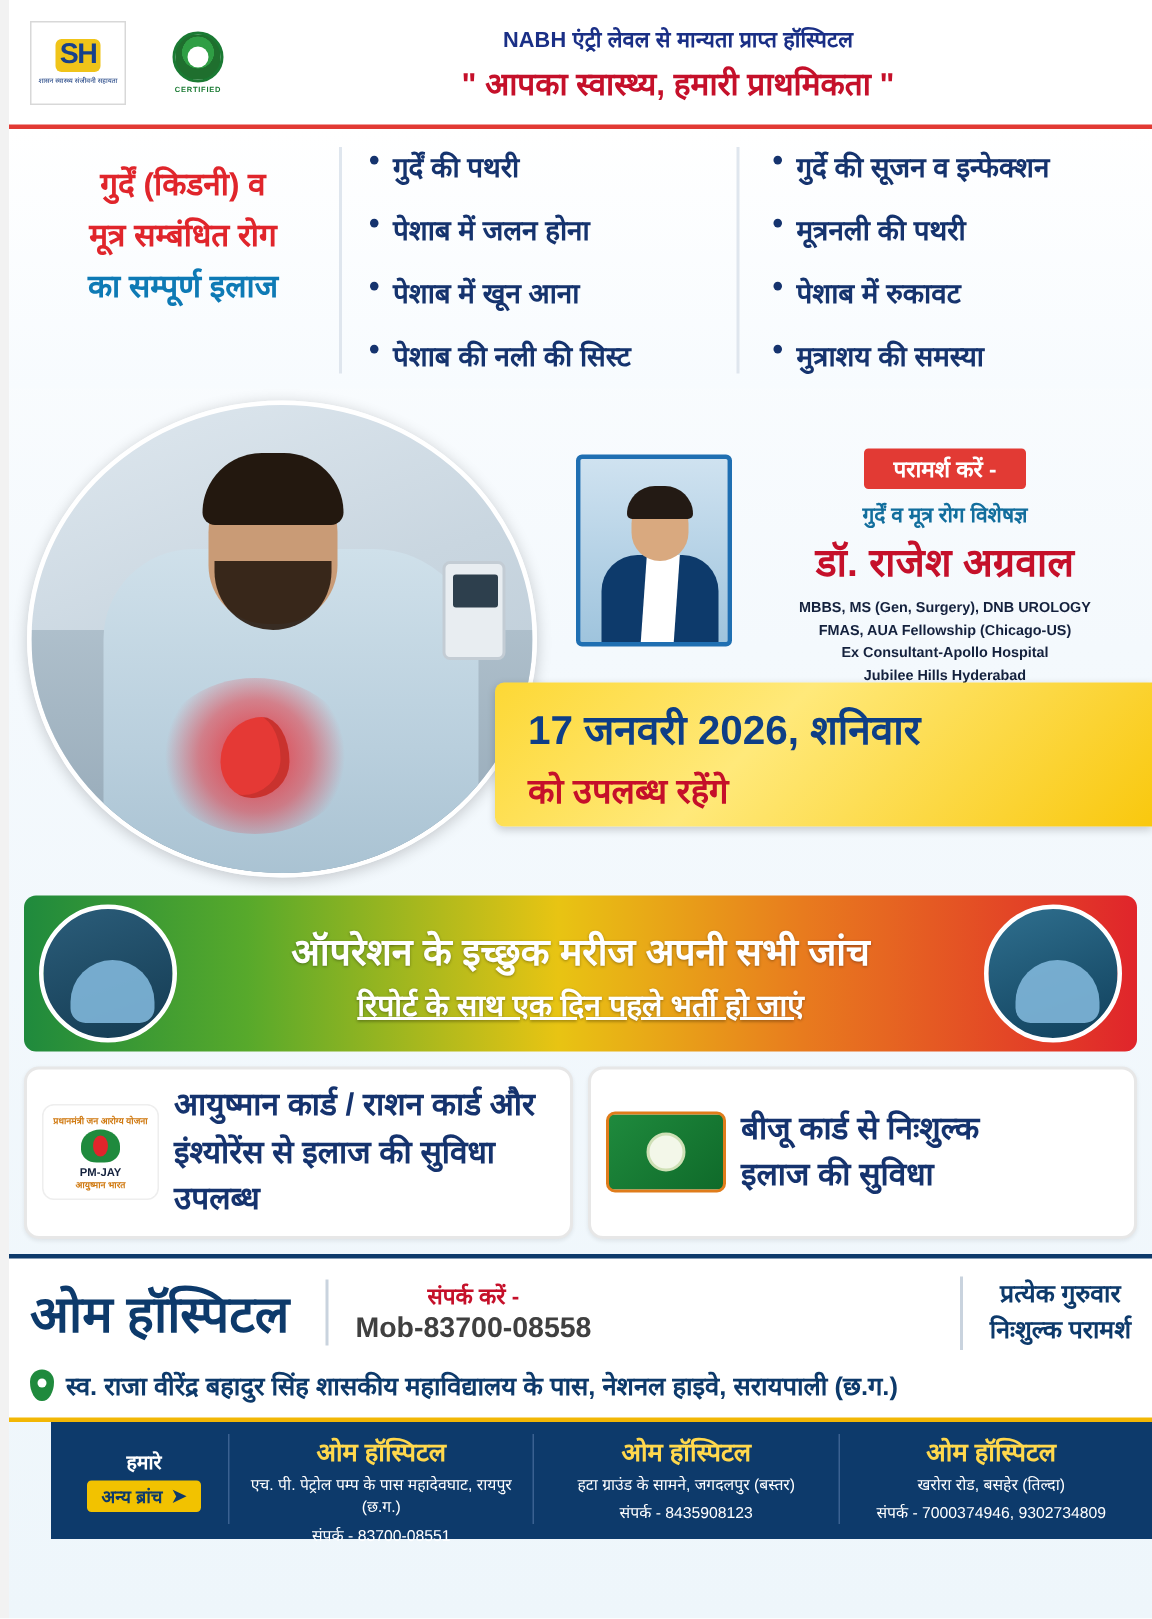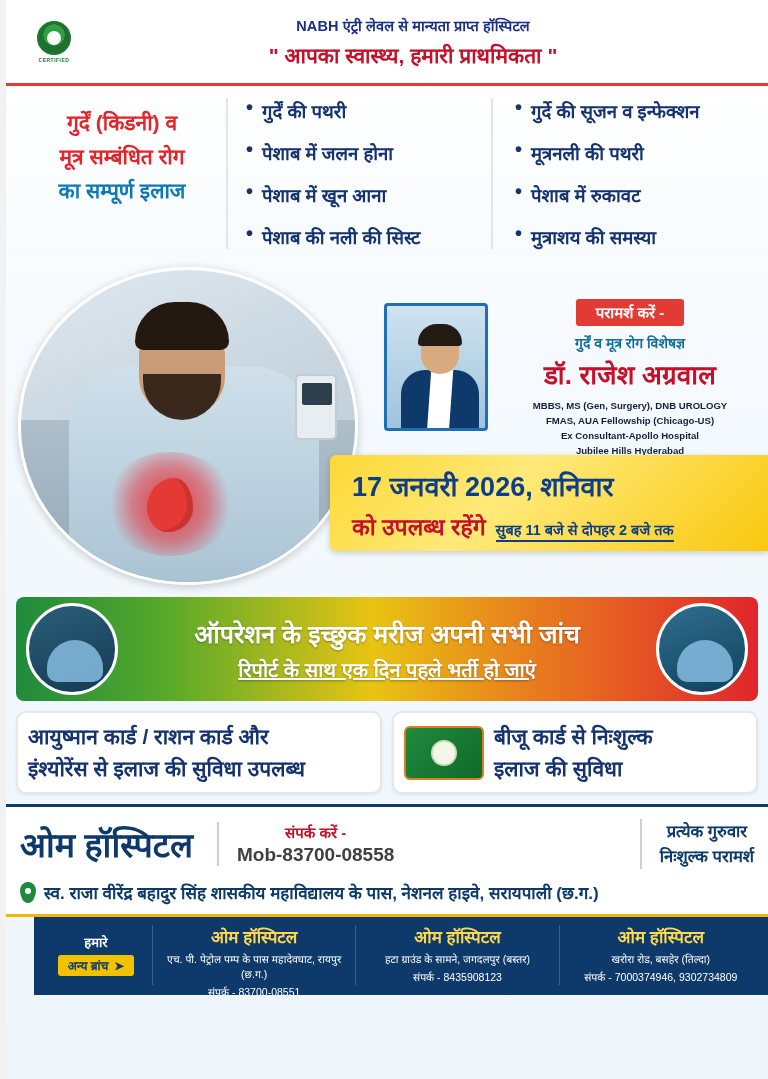--- a/index.html
+++ b/index.html
@@ -253,20 +253,24 @@
   .br-addr { font-size: 10.5px; margin-top: 4px; line-height: 1.45; }
   .br-ph { font-size: 10.5px; margin-top: 3px; }
 </style>
 </head>
 <body>
 
 <div class="poster">
 
   <div class="header">
     <div class="logos">
+      <div class="logo-box">
+        <div class="logo-sh">SH</div>
+        <div class="logo-cap">शासन स्वास्थ्य संजीवनी सहायता</div>
+      </div>
       <div class="logo-box2">
         <div class="nabh-circle"></div>
         <div class="nabh-cap">CERTIFIED</div>
       </div>
     </div>
     <div class="header-text">
       <div class="hdr-line1">NABH एंट्री लेवल से मान्यता प्राप्त हॉस्पिटल</div>
       <div class="hdr-line2">" आपका स्वास्थ्य, हमारी प्राथमिकता "</div>
     </div>
   </div>
@@ -322,36 +326,41 @@
         <div>FMAS, AUA Fellowship (Chicago-US)</div>
         <div>Ex Consultant-Apollo Hospital</div>
         <div>Jubilee Hills Hyderabad</div>
       </div>
     </div>
 
     <div class="date-band">
       <div class="date-l1">17 जनवरी 2026, शनिवार</div>
       <div class="date-l2">
         <span>को उपलब्ध रहेंगे</span>
-        <span class="date-time">सुबह 11 बजे से दोपहर 2 बजे तक</span>
       </div>
     </div>
   </div>
 
   <div class="ot">
     <div class="ot-circle ot-c1"></div>
     <div class="ot-text">
       <div class="ot-l1">ऑपरेशन के इच्छुक मरीज अपनी सभी जांच</div>
       <div class="ot-l2">रिपोर्ट के साथ  एक दिन पहले भर्ती हो जाएं</div>
     </div>
     <div class="ot-circle ot-c2"></div>
   </div>
 
   <div class="schemes">
     <div class="scheme">
+      <div class="pmjay">
+        <div class="pmjay-top">प्रधानमंत्री जन आरोग्य योजना</div>
+        <div class="pmjay-tree"></div>
+        <div class="pmjay-b">PM-JAY</div>
+        <div class="pmjay-c">आयुष्मान भारत</div>
+      </div>
       <div class="scheme-text">
         <div>आयुष्मान कार्ड / राशन कार्ड और</div>
         <div>इंश्योरेंस से इलाज की सुविधा उपलब्ध</div>
       </div>
     </div>
     <div class="scheme">
       <div class="bijucard"></div>
       <div class="scheme-text">
         <div>बीजू कार्ड से निःशुल्क</div>
         <div>इलाज की सुविधा</div>

